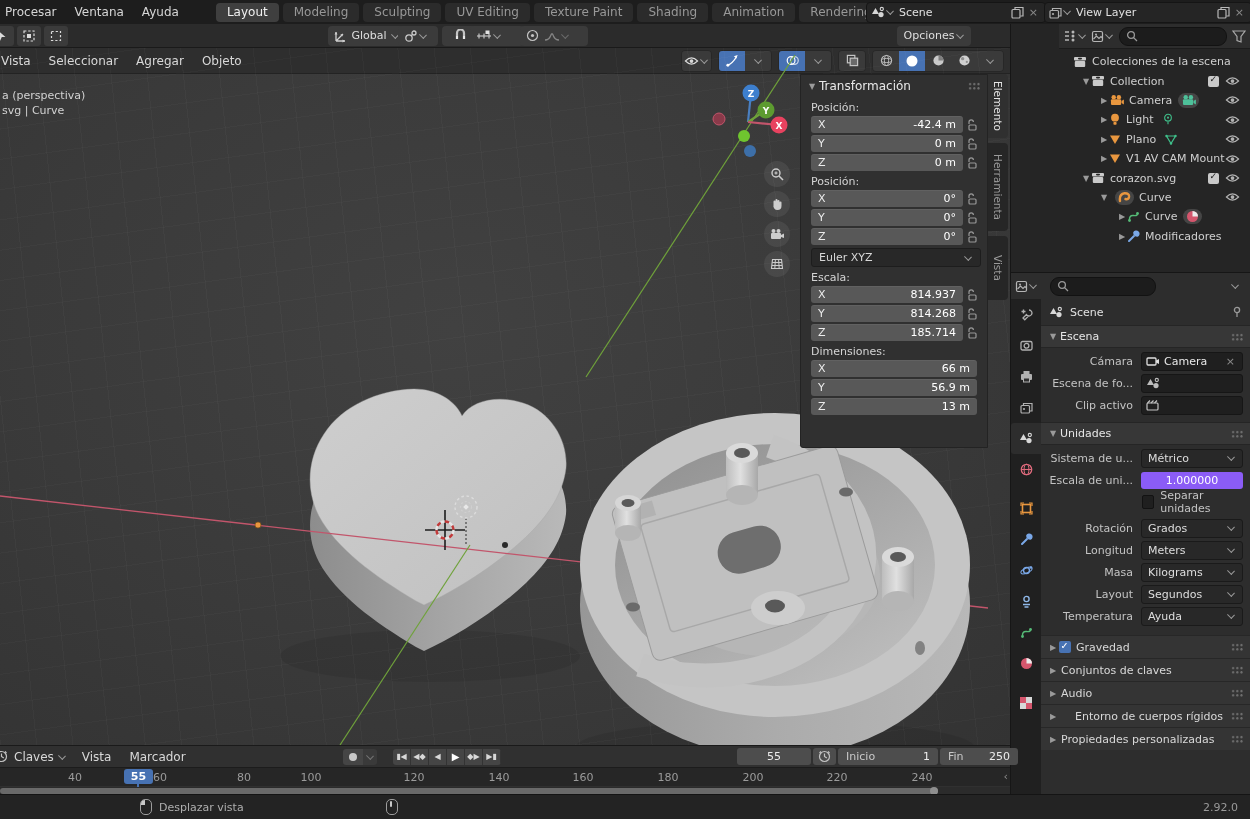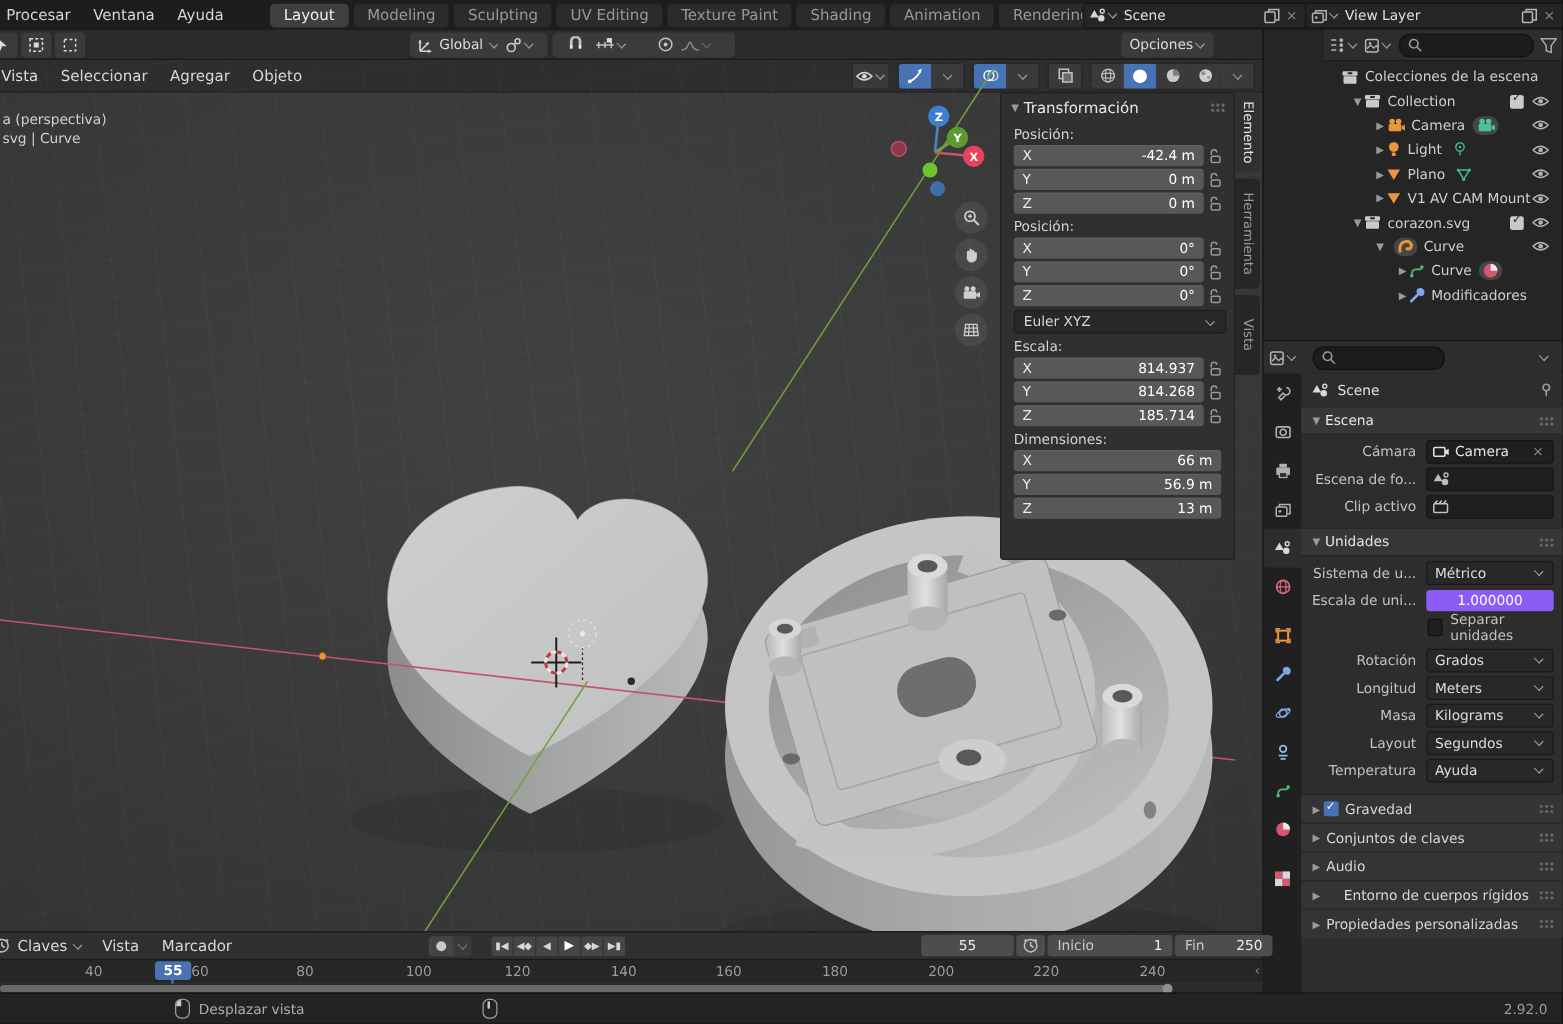--- a/index.html
+++ b/index.html
@@ -1300,21 +1300,21 @@
       <div class="tpill" style="width:62px;justify-content:space-between">
         <span style="color:#c9c9c9">Fin</span>
           <span>250</span>
       </div>
     </div>
   </div>
   <div id="truler">
     <span class="tick" style="left:75px">40</span>
     <span class="tick" style="left:160px">60</span>
     <span class="tick" style="left:244px">80</span>
-    <span class="tick" style="left:335px">100</span>
+    <span class="tick" style="left:311px">100</span>
     <span class="tick" style="left:414px">120</span>
     <span class="tick" style="left:499px">140</span>
     <span class="tick" style="left:583px">160</span>
     <span class="tick" style="left:668px">180</span>
     <span class="tick" style="left:753px">200</span>
     <span class="tick" style="left:837px">220</span>
     <span class="tick" style="left:922px">240</span>
     <div style="position:absolute;left:124px;top:1px;width:29px;height:15px;background:#4772b3;border-radius:3px;
                 color:#fff;font-weight:bold;display:flex;align-items:center;justify-content:center">55</div>
     <div style="position:absolute;left:137px;top:16px;width:2px;height:10px;background:#4772b3"></div>

